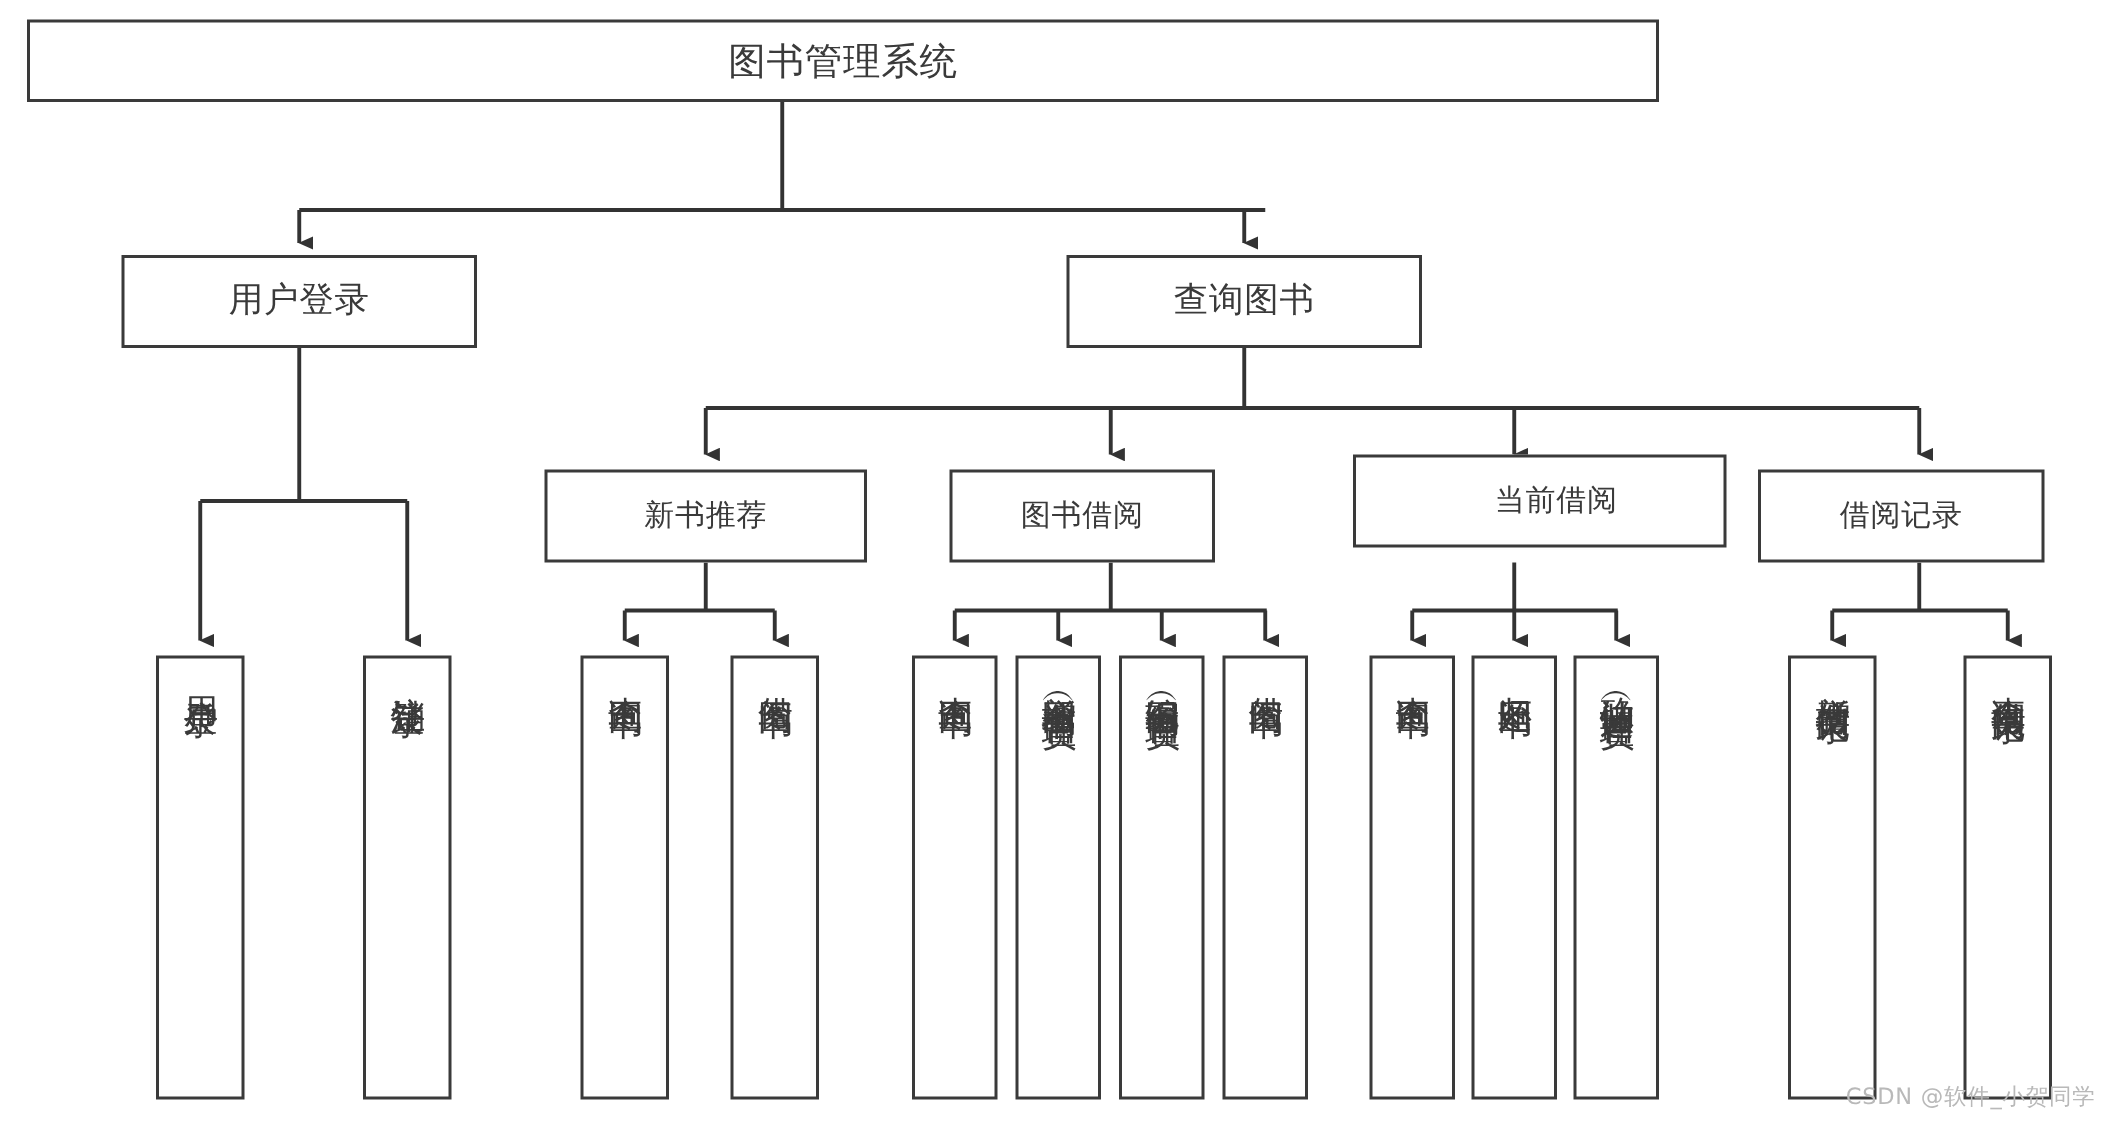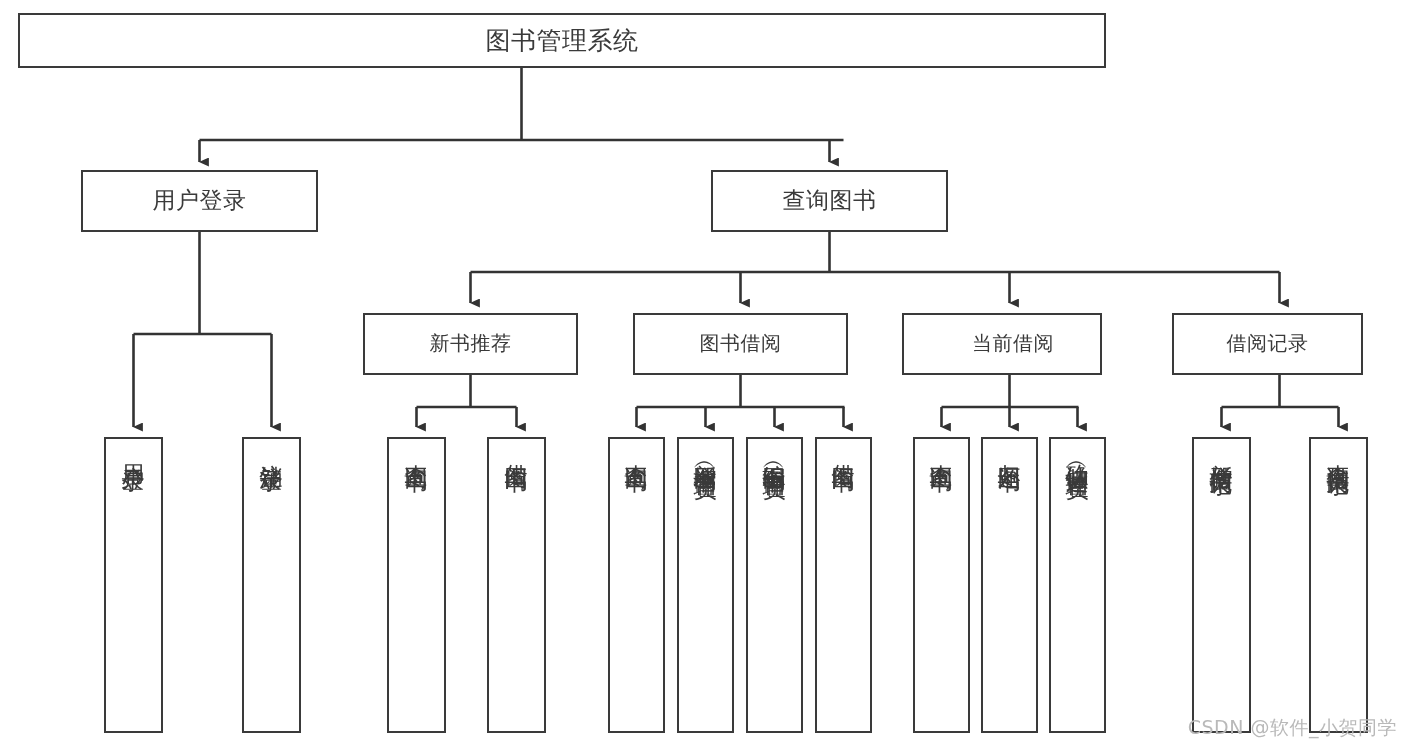--- a/index.html
+++ b/index.html
@@ -66,21 +66,21 @@
     text-orientation: upright;
     font-size: 23px;
     line-height: 1.05;
     letter-spacing: 2px;
     white-space: nowrap;
   }
   #watermark {
     position: absolute;
     right: 8px;
     bottom: 6px;
-    font-size: 19px;
+    font-size: 15px;
     color: #b9b9b9;
     letter-spacing: 0.5px;
     z-index: 5;
     white-space: nowrap;
     text-align: center;
   }
 </style>
 </head>
 <body>
 
@@ -155,24 +155,24 @@
   <div class="node branch" style="left:81px; top:170px; width:237px; height:62px;">
     <span class="label">用户登录</span>
   </div>
   <div class="node branch" style="left:711px; top:170px; width:237px; height:62px;">
     <span class="label">查询图书</span>
   </div>
 
   <div class="node section" style="left:363px; top:313px; width:215px; height:62px;">
     <span class="label">新书推荐</span>
   </div>
-  <div class="node section" style="left:633px; top:313px; width:215px; height:62px;">
+  <div class="node section" style="left:633px; top:313px; width:177px; height:62px;">
     <span class="label">图书借阅</span>
   </div>
-  <div class="node section" style="left:902px; top:313px; width:200px; height:62px;padding-left:22px;">
+  <div class="node section" style="left:902px; top:303px; width:249px; height:62px;padding-left:22px;">
     <span class="label">当前借阅</span>
   </div>
   <div class="node section" style="left:1172px; top:313px; width:191px; height:62px;">
     <span class="label">借阅记录</span>
   </div>
 
   <div class="node leaf" style="left:104px; top:437px; width:59px; height:296px;">
     <span class="label">用户登录</span>
   </div>
   <div class="node leaf" style="left:242px; top:437px; width:59px; height:296px;">

